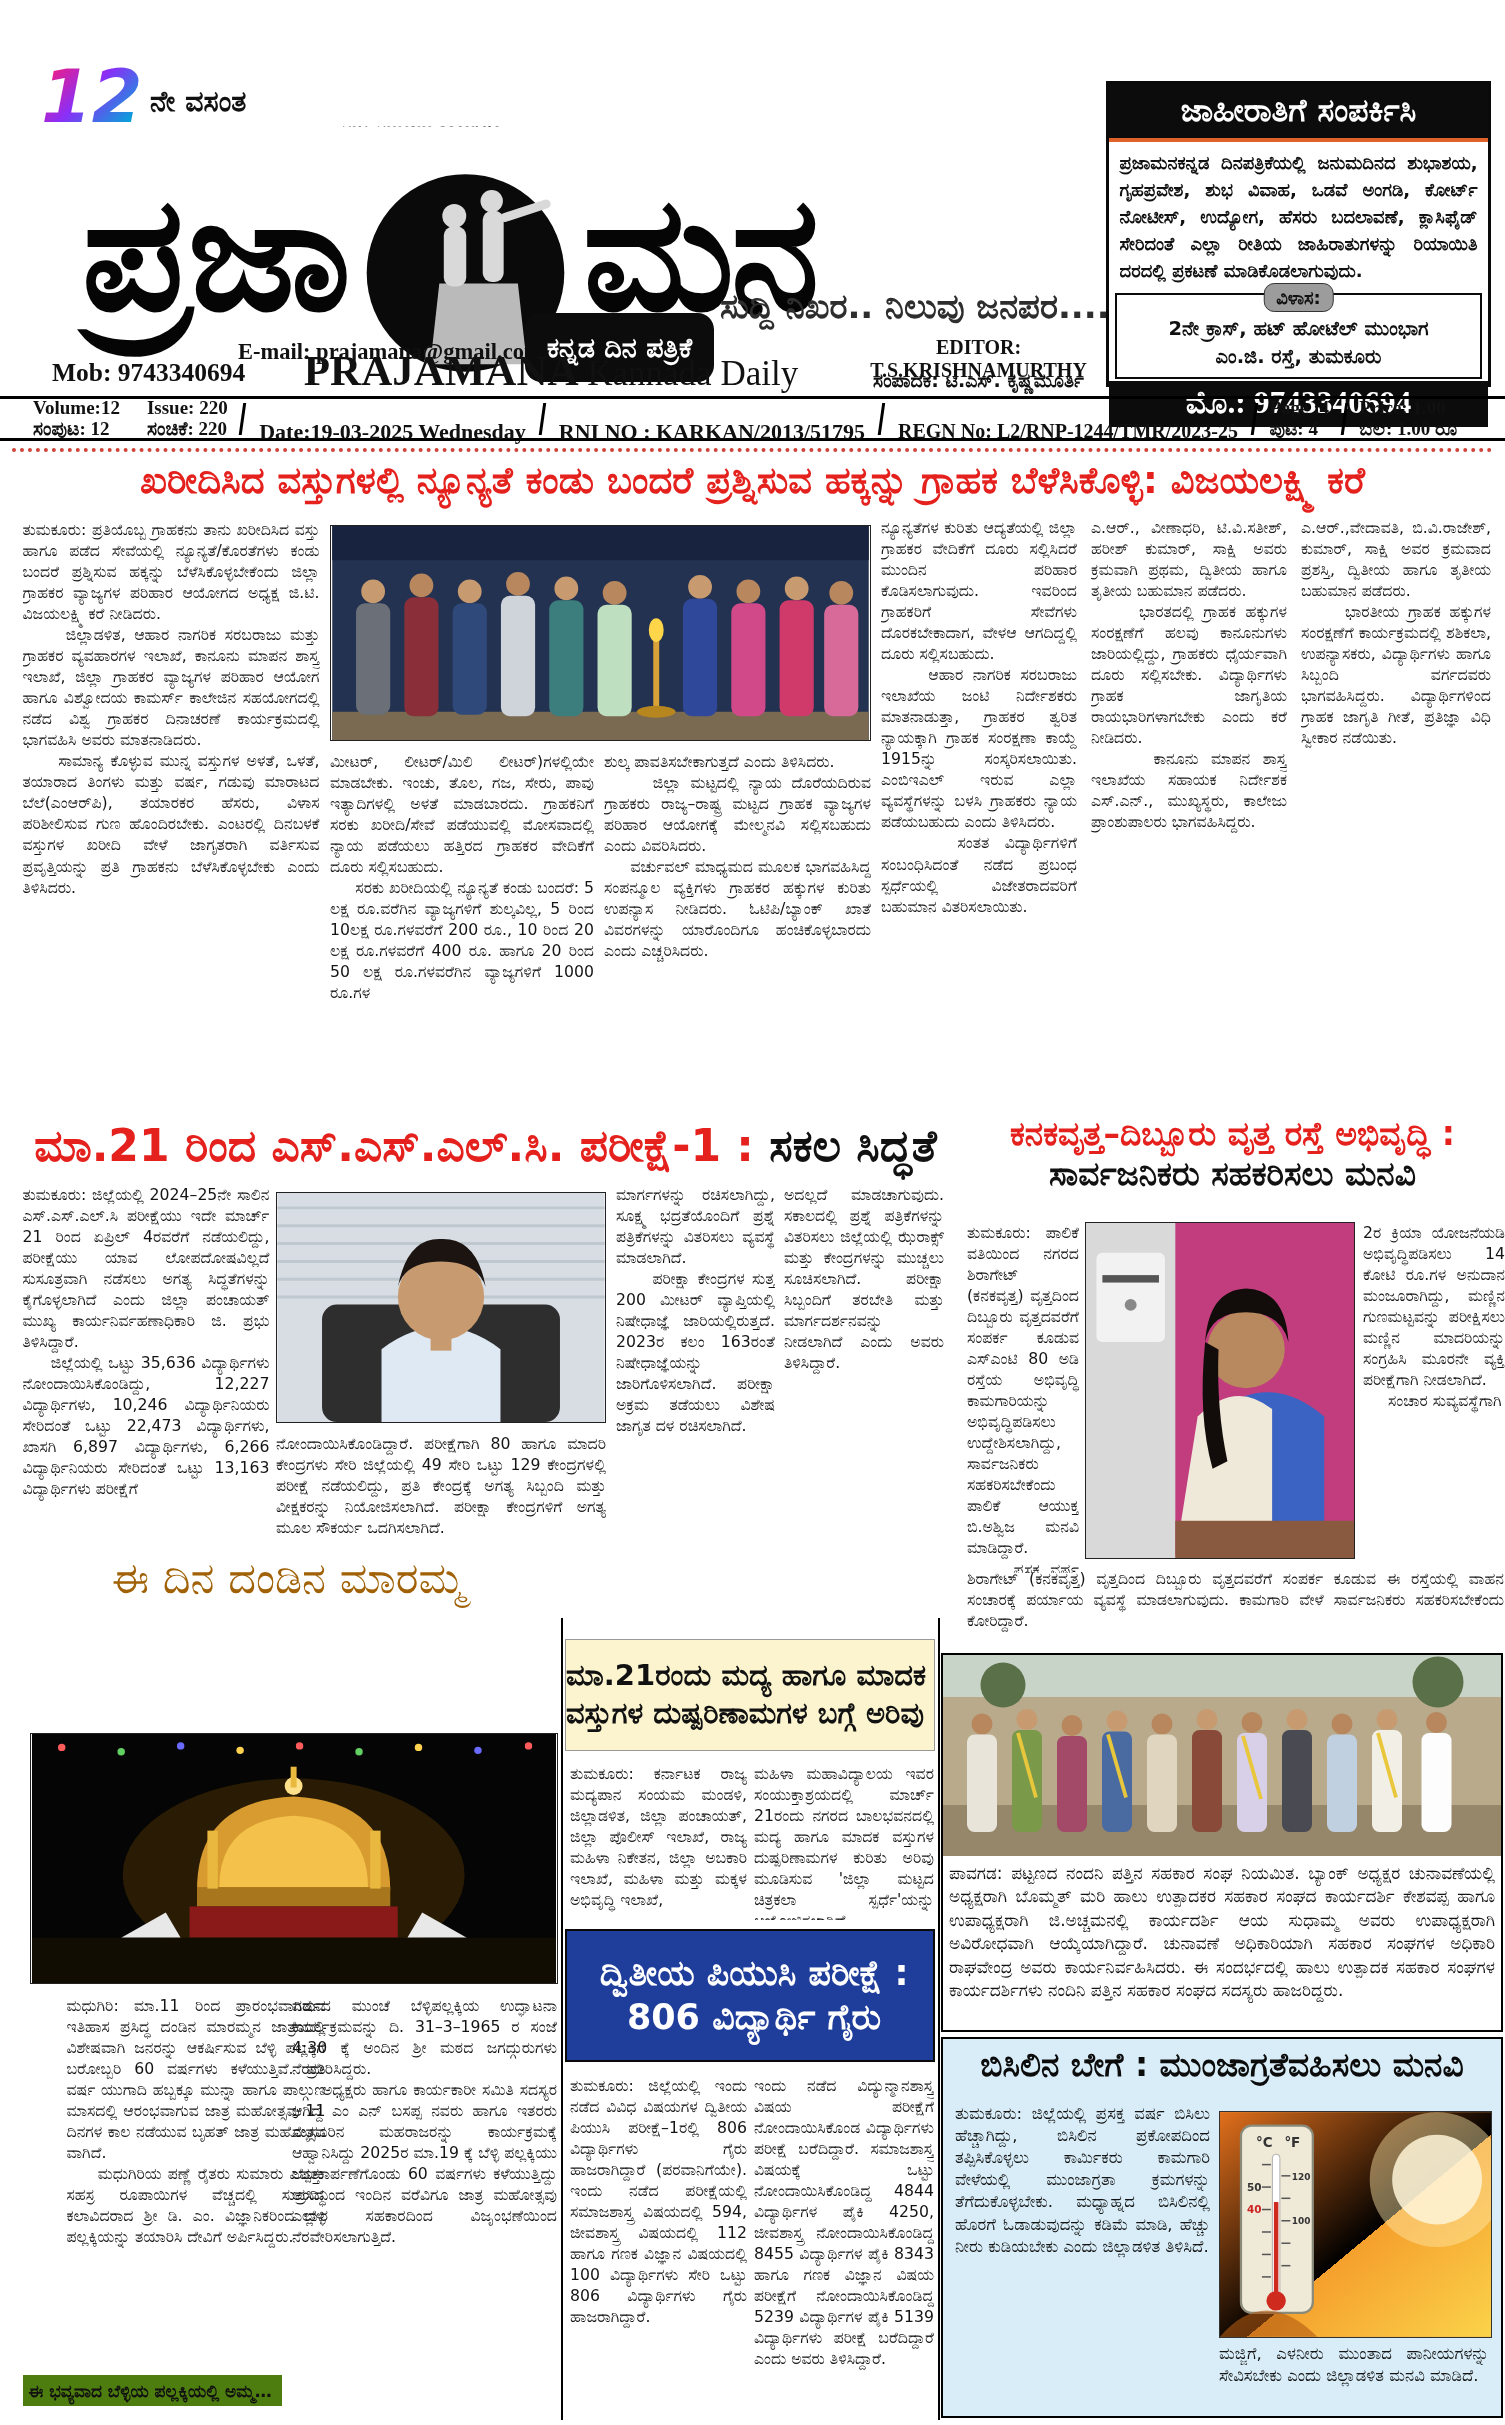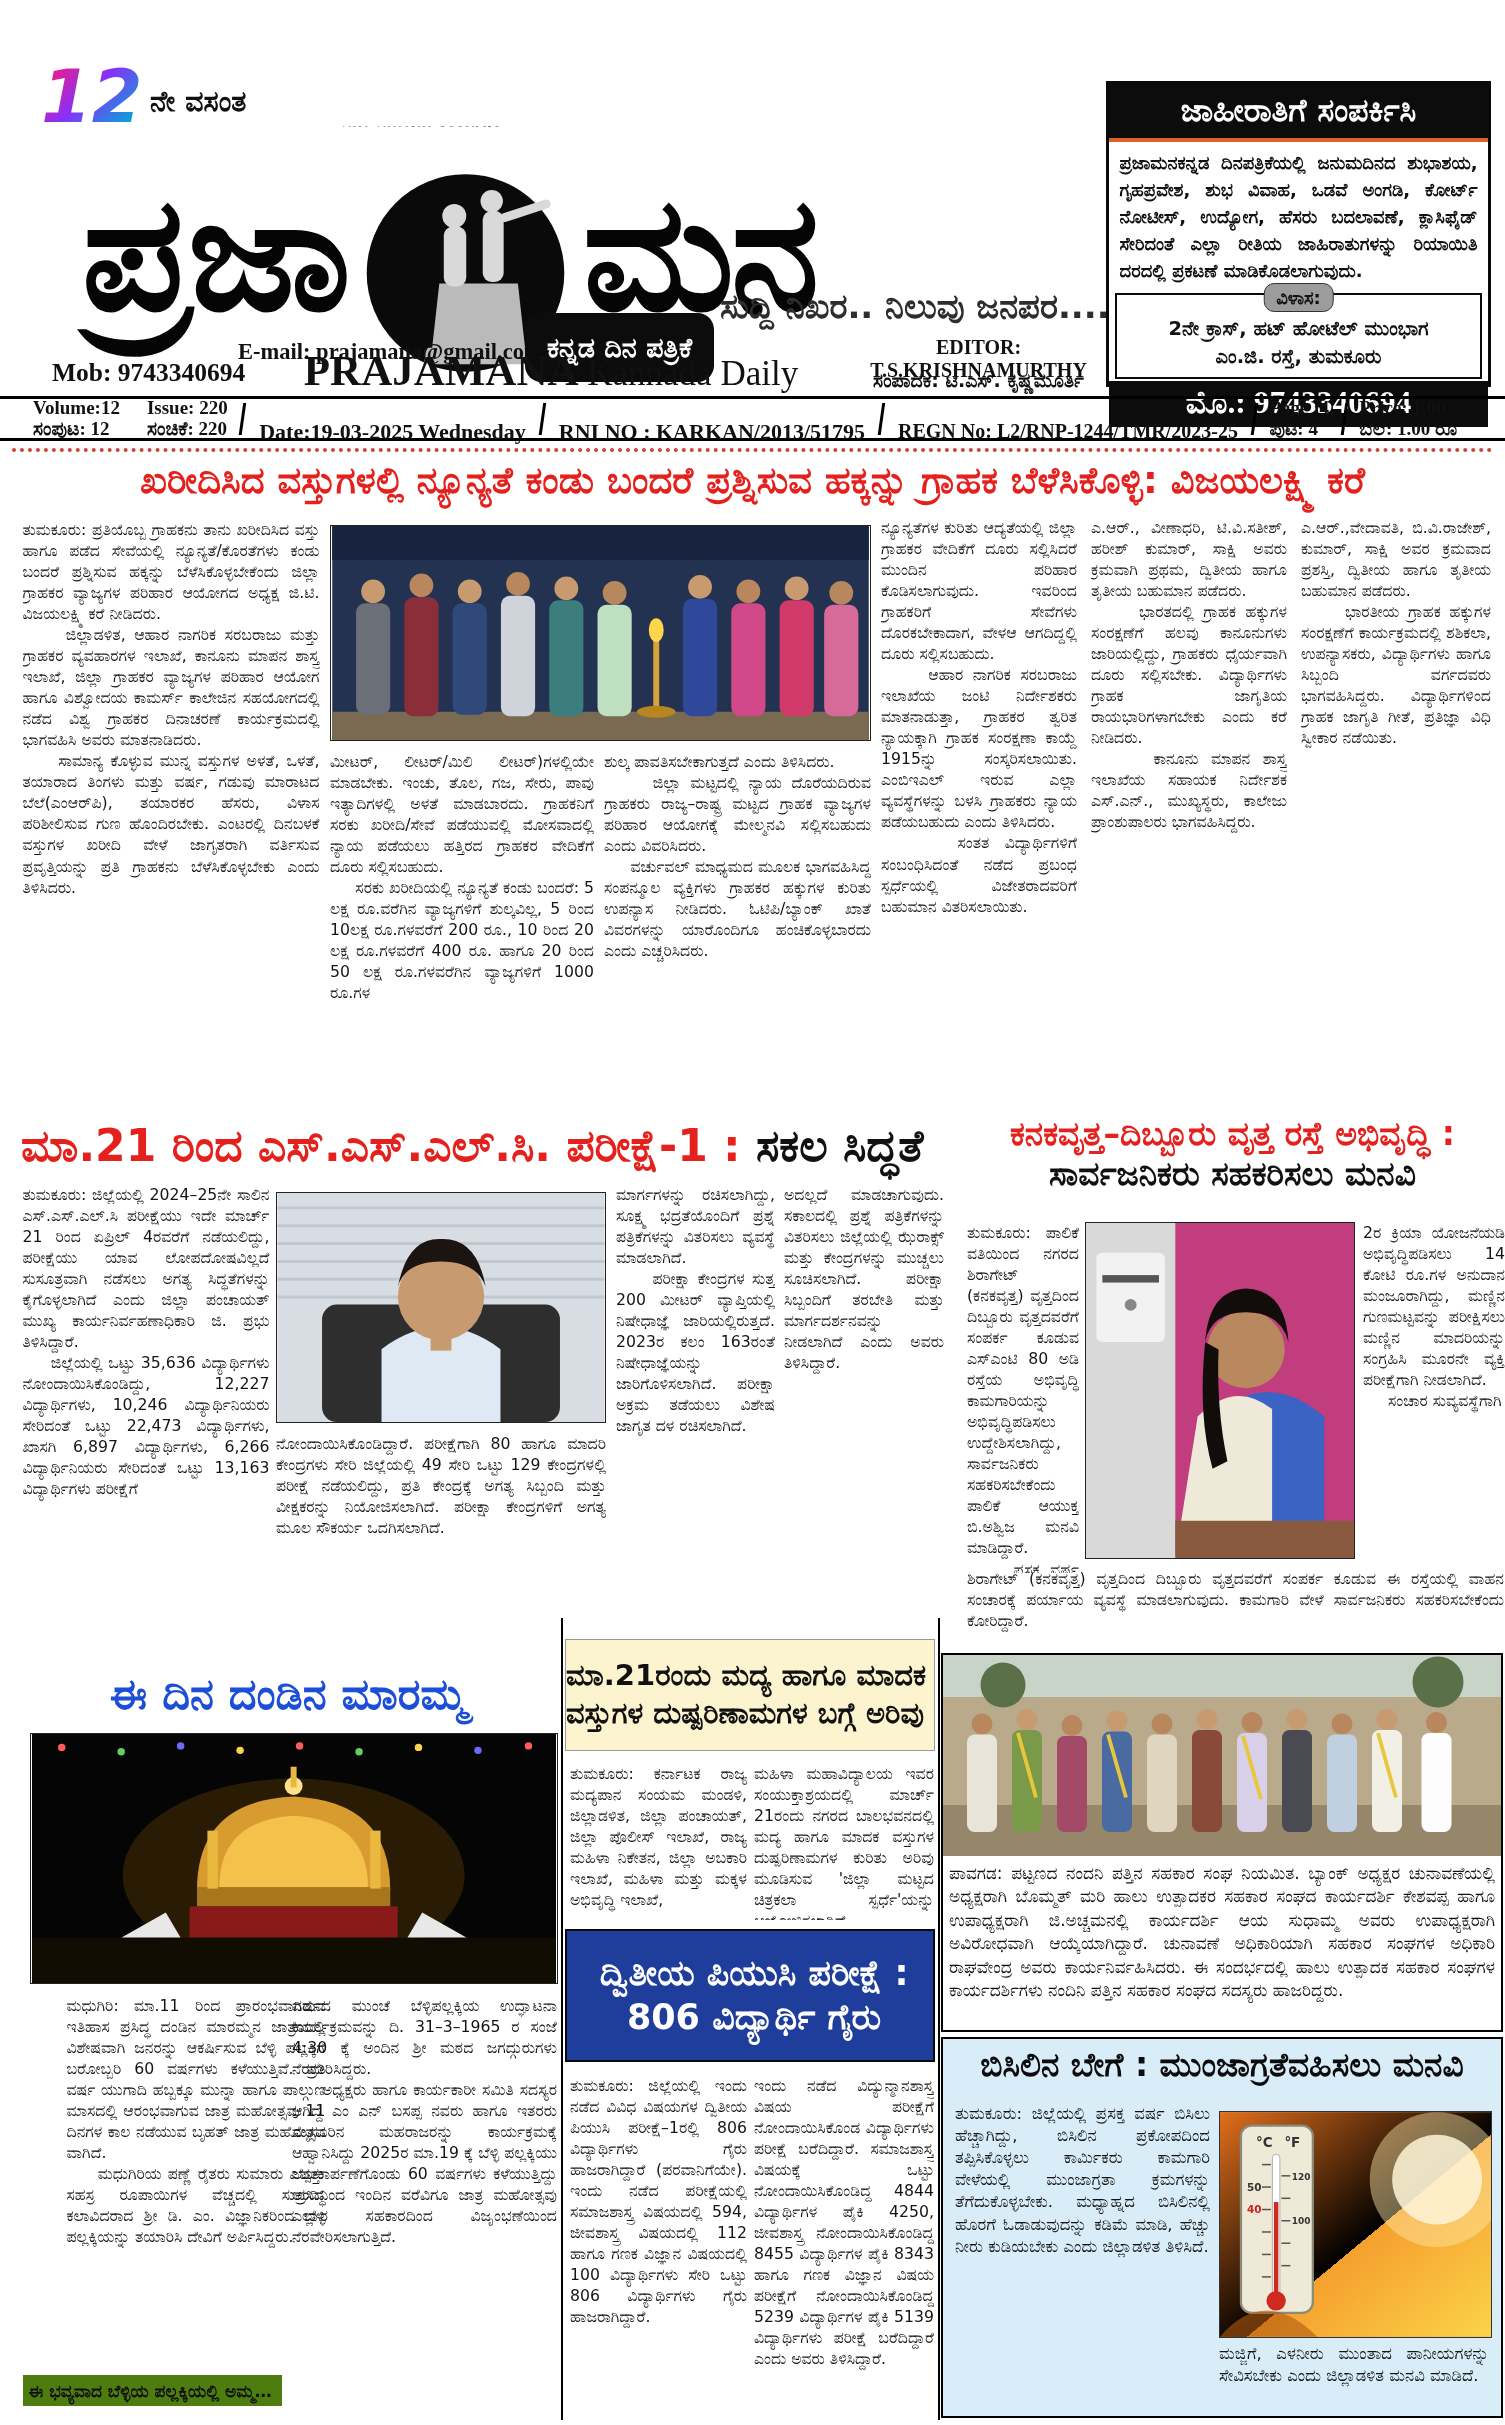--- a/index.html
+++ b/index.html
@@ -59,25 +59,25 @@
     font-size:35px;font-weight:bold;line-height:1.25;box-sizing:border-box;border:2.2px solid #0a0a0a;padding-left:8px;}
   .frame{position:absolute;left:941px;top:1653px;width:562px;height:379px;border:2.2px solid #000;
     box-sizing:border-box;background:#fff;}
   .frame .cap{position:absolute;left:6px;top:207px;right:6px;bottom:3px;font-size:17px;
     line-height:1.38;text-align:justify;overflow:hidden;}
   .bisil{position:absolute;left:941px;top:2037px;width:562px;height:381px;border:2.2px solid #000;
     background:#d8edf8;box-sizing:border-box;}
   .bisil-h{position:absolute;left:0;top:6px;width:100%;text-align:center;font-size:33px;
     font-weight:bold;color:#0c0c0c;white-space:nowrap;}
   .sslc-head{position:absolute;left:21px;top:1120px;width:929px;font-size:44px;font-weight:bold;
-    white-space:nowrap;}
+    white-space:nowrap;text-align:center;}
   .kanaka-head{position:absolute;left:961px;top:1114px;width:543px;text-align:center;
     font-size:33px;font-weight:bold;line-height:1.2;}
-  .maramma-head{position:absolute;left:18px;top:1668px;width:541px;text-align:center;
-    font-size:43px;font-weight:bold;color:#1d4ed8;line-height:1.25;}
+  .maramma-head{position:absolute;left:18px;top:1552px;width:541px;text-align:center;
+    font-size:43px;font-weight:normal;color:#a16207;line-height:1.25;}
 </style>
 </head>
 <body>
 
 <div id="page">
 
   <div class="abs" style="left:41px;top:64px;display:flex;align-items:flex-start;">
     <span class="annv-num">12</span>
     <span class="annv-kn" style="margin:21px 0 0 7.5px;">ನೇ ವಸಂತ</span>
   </div>

